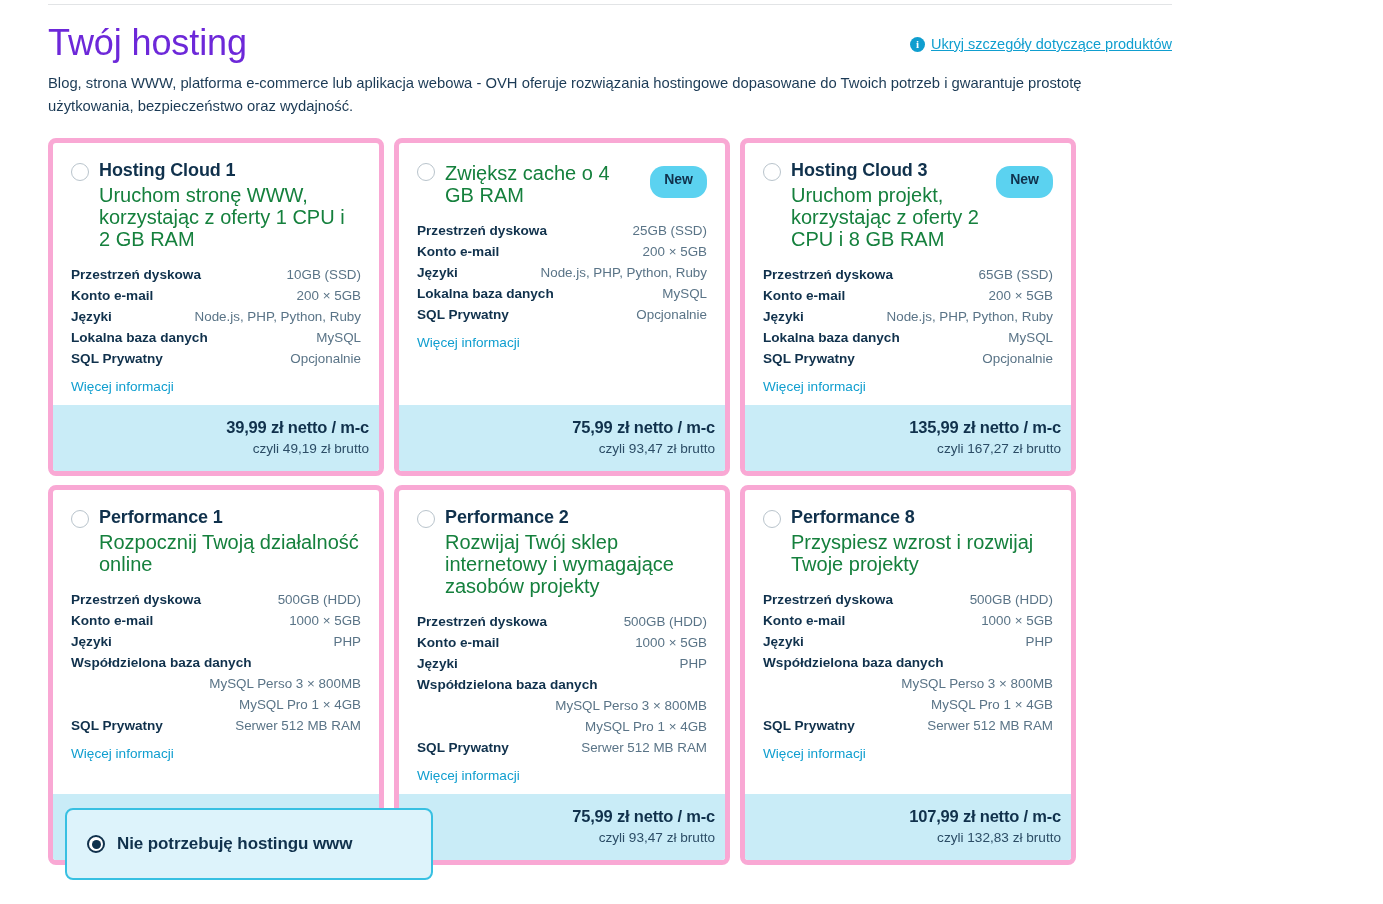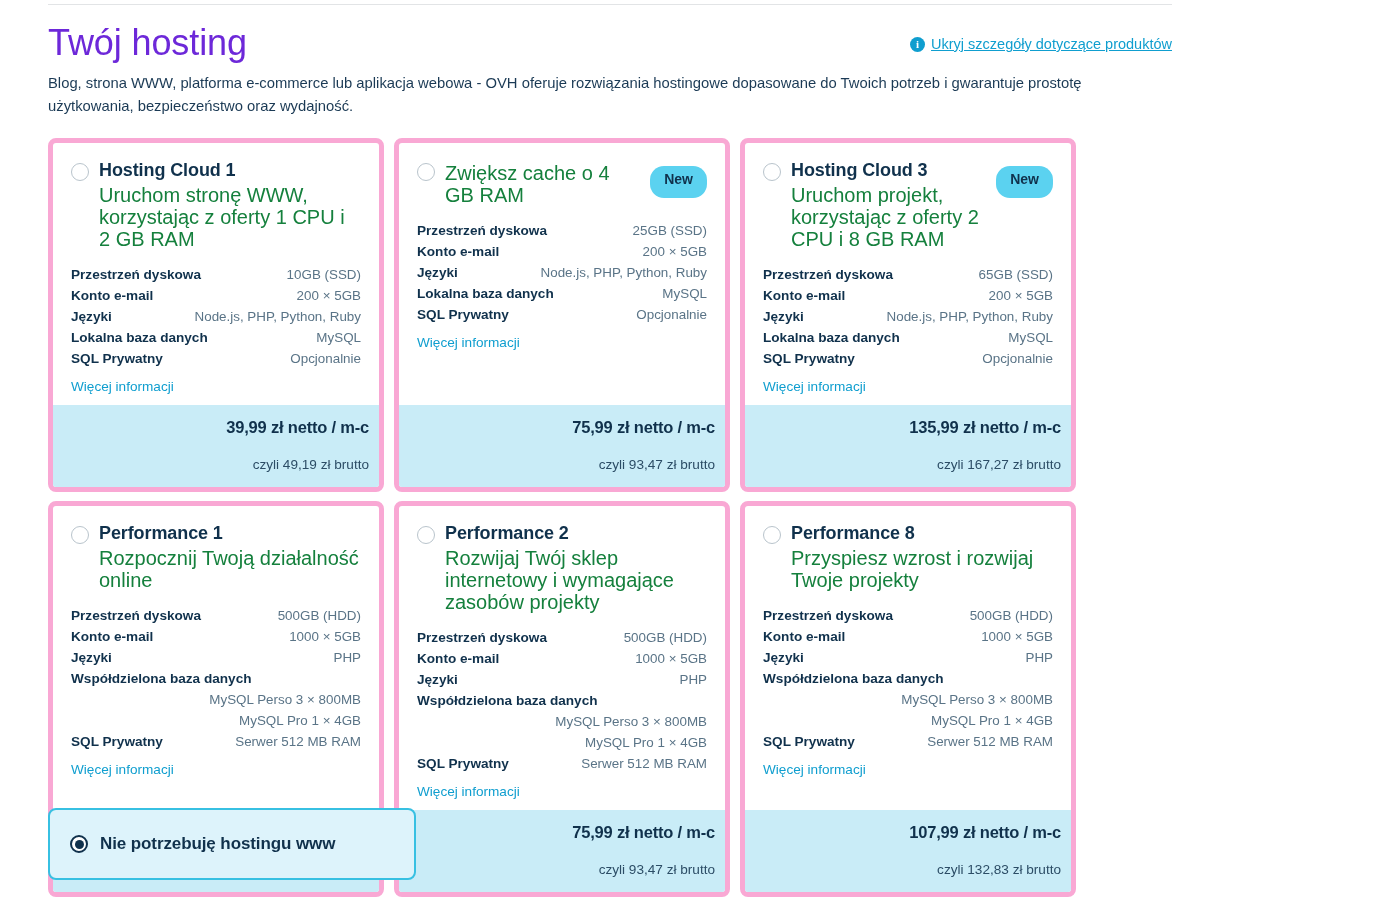--- a/index.html
+++ b/index.html
@@ -184,29 +184,29 @@
     text-align: right;
   }
   .price-net {
     font-size: 16.5px;
     font-weight: 700;
     color: #10314c;
     line-height: 22px;
     letter-spacing: -0.2px;
   }
   .price-gross {
-    margin-top: 17px;
+    margin-top: 1px;
     font-size: 13.6px;
     color: #2c4d66;
     line-height: 19px;
   }
 
   .no-hosting {
     position: absolute;
-    left: 48px; top: 808px;
+    left: 65px; top: 808px;
     width: 368px;
     height: 72px;
     background: #ddf3fb;
     border: 2px solid #37c0e2;
     border-radius: 8px;
     display: flex;
     align-items: center;
     gap: 12px;
     padding: 0 20px;
     cursor: pointer;

